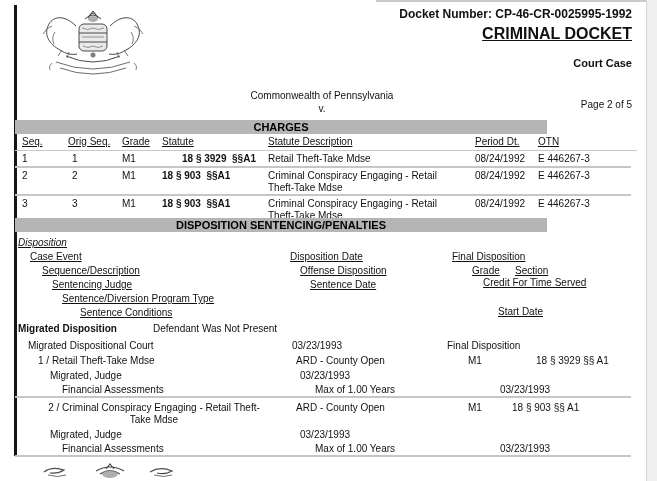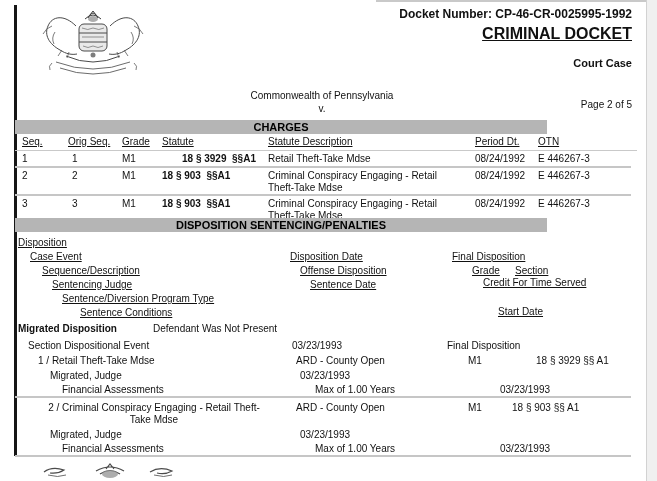--- a/index.html
+++ b/index.html
@@ -103,21 +103,21 @@
     <div class="abs t10 b pre" style="left:162px;top:198px;">18 § 903  §§A1</div>
     <div class="abs t10" style="left:268px;top:198px;width:195px;">Criminal Conspiracy Engaging - Retail Theft-Take Mdse</div>
     <div class="abs t10" style="left:475px;top:198px;">08/24/1992</div>
     <div class="abs t10" style="left:538px;top:198px;">E 446267-3</div>
   </div>
 
   <div class="abs bar" style="top:218px;">
     <span>DISPOSITION SENTENCING/PENALTIES</span>
   </div>
 
-  <div class="abs t10 u" style="left:18px;top:237px;">Disposition</div>
+  <div class="abs t10 u" style="left:18px;top:237px;font-style:italic;">Disposition</div>
 
   <div class="abs t10 u" style="left:30px;top:251px;">Case Event</div>
   <div class="abs t10 u" style="left:290px;top:251px;">Disposition Date</div>
   <div class="abs t10 u" style="left:452px;top:251px;">Final Disposition</div>
 
   <div class="abs t10 u" style="left:42px;top:265px;">Sequence/Description</div>
   <div class="abs t10 u" style="left:300px;top:265px;">Offense Disposition</div>
   <div class="abs t10 u" style="left:472px;top:265px;">Grade</div>
   <div class="abs t10 u" style="left:515px;top:265px;">Section</div>
 
@@ -126,21 +126,21 @@
   <div class="abs t10 u" style="left:483px;top:277px;">Credit For Time Served</div>
 
   <div class="abs t10 u" style="left:62px;top:293px;">Sentence/Diversion Program Type</div>
   <div class="abs t10 u" style="left:498px;top:293px;margin-top:13px;">Start Date</div>
 
   <div class="abs t10 u" style="left:80px;top:307px;">Sentence Conditions</div>
 
   <div class="abs t10 b" style="left:18px;top:323px;">Migrated Disposition</div>
   <div class="abs t10" style="left:153px;top:323px;">Defendant Was Not Present</div>
 
-  <div class="abs t10" style="left:28px;top:340px;">Section Dispositional Event</div>
+  <div class="abs t10" style="left:28px;top:340px;">Migrated Dispositional Court</div>
   <div class="abs t10" style="left:292px;top:340px;">03/23/1993</div>
   <div class="abs t10" style="left:447px;top:340px;">Final Disposition</div>
 
   <div>
     <div class="abs t10" style="left:38px;top:355px;width:230px;">1 / Retail Theft-Take Mdse</div>
     <div class="abs t10" style="left:296px;top:355px;">ARD - County Open</div>
     <div class="abs t10" style="left:468px;top:355px;">M1</div>
     <div class="abs t10" style="left:512px;top:355px;margin-left:24px;">18 § 3929 §§ A1</div>
     <div class="abs t10" style="left:50px;top:370px;">Migrated, Judge</div>
     <div class="abs t10" style="left:300px;top:370px;">03/23/1993</div>

